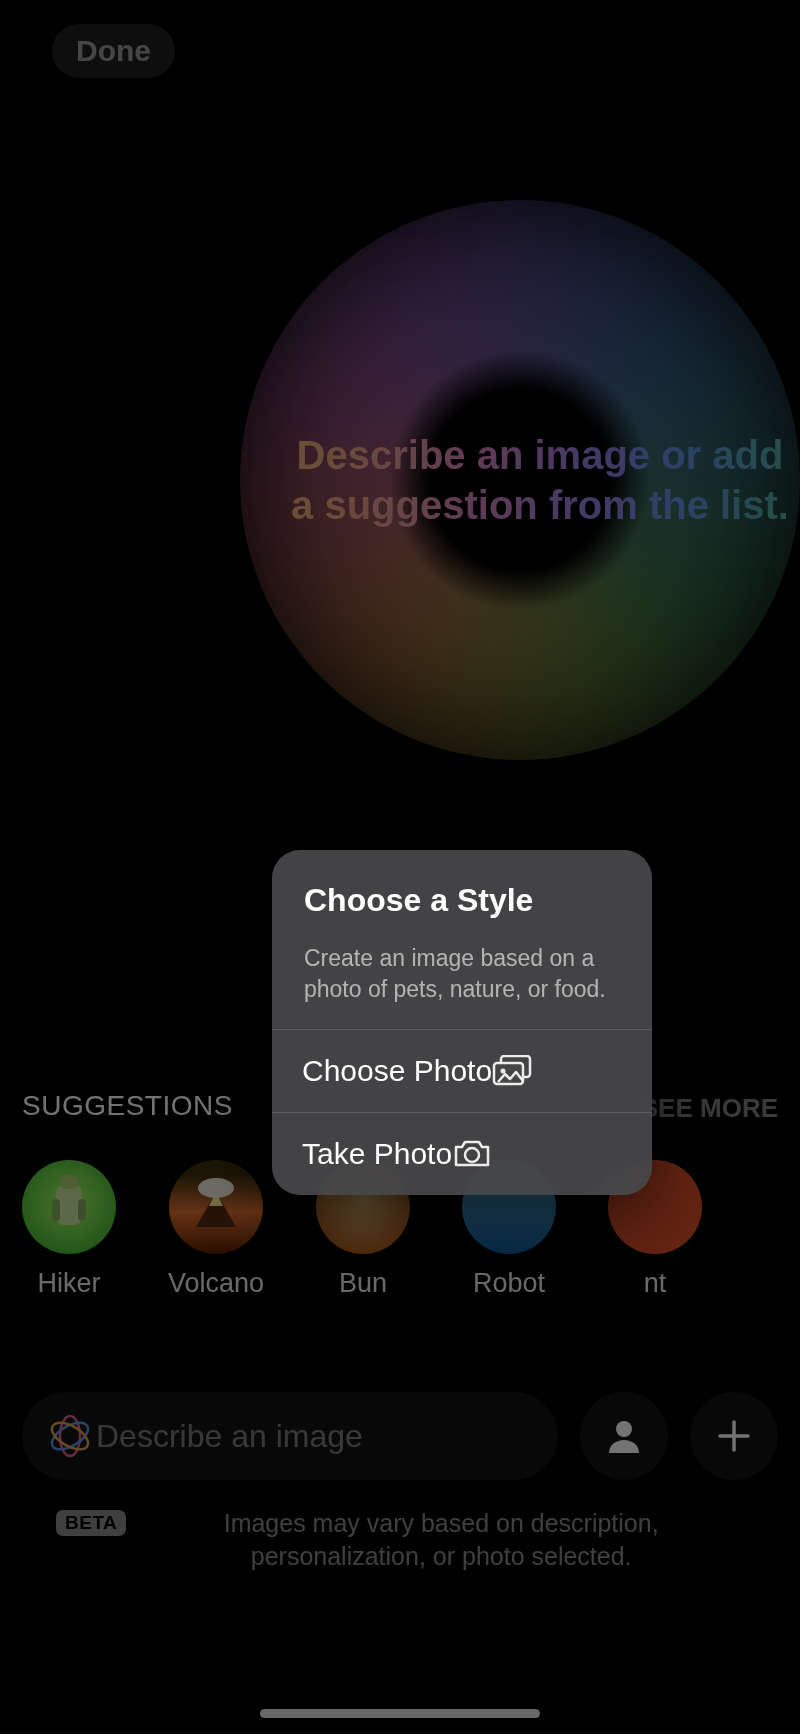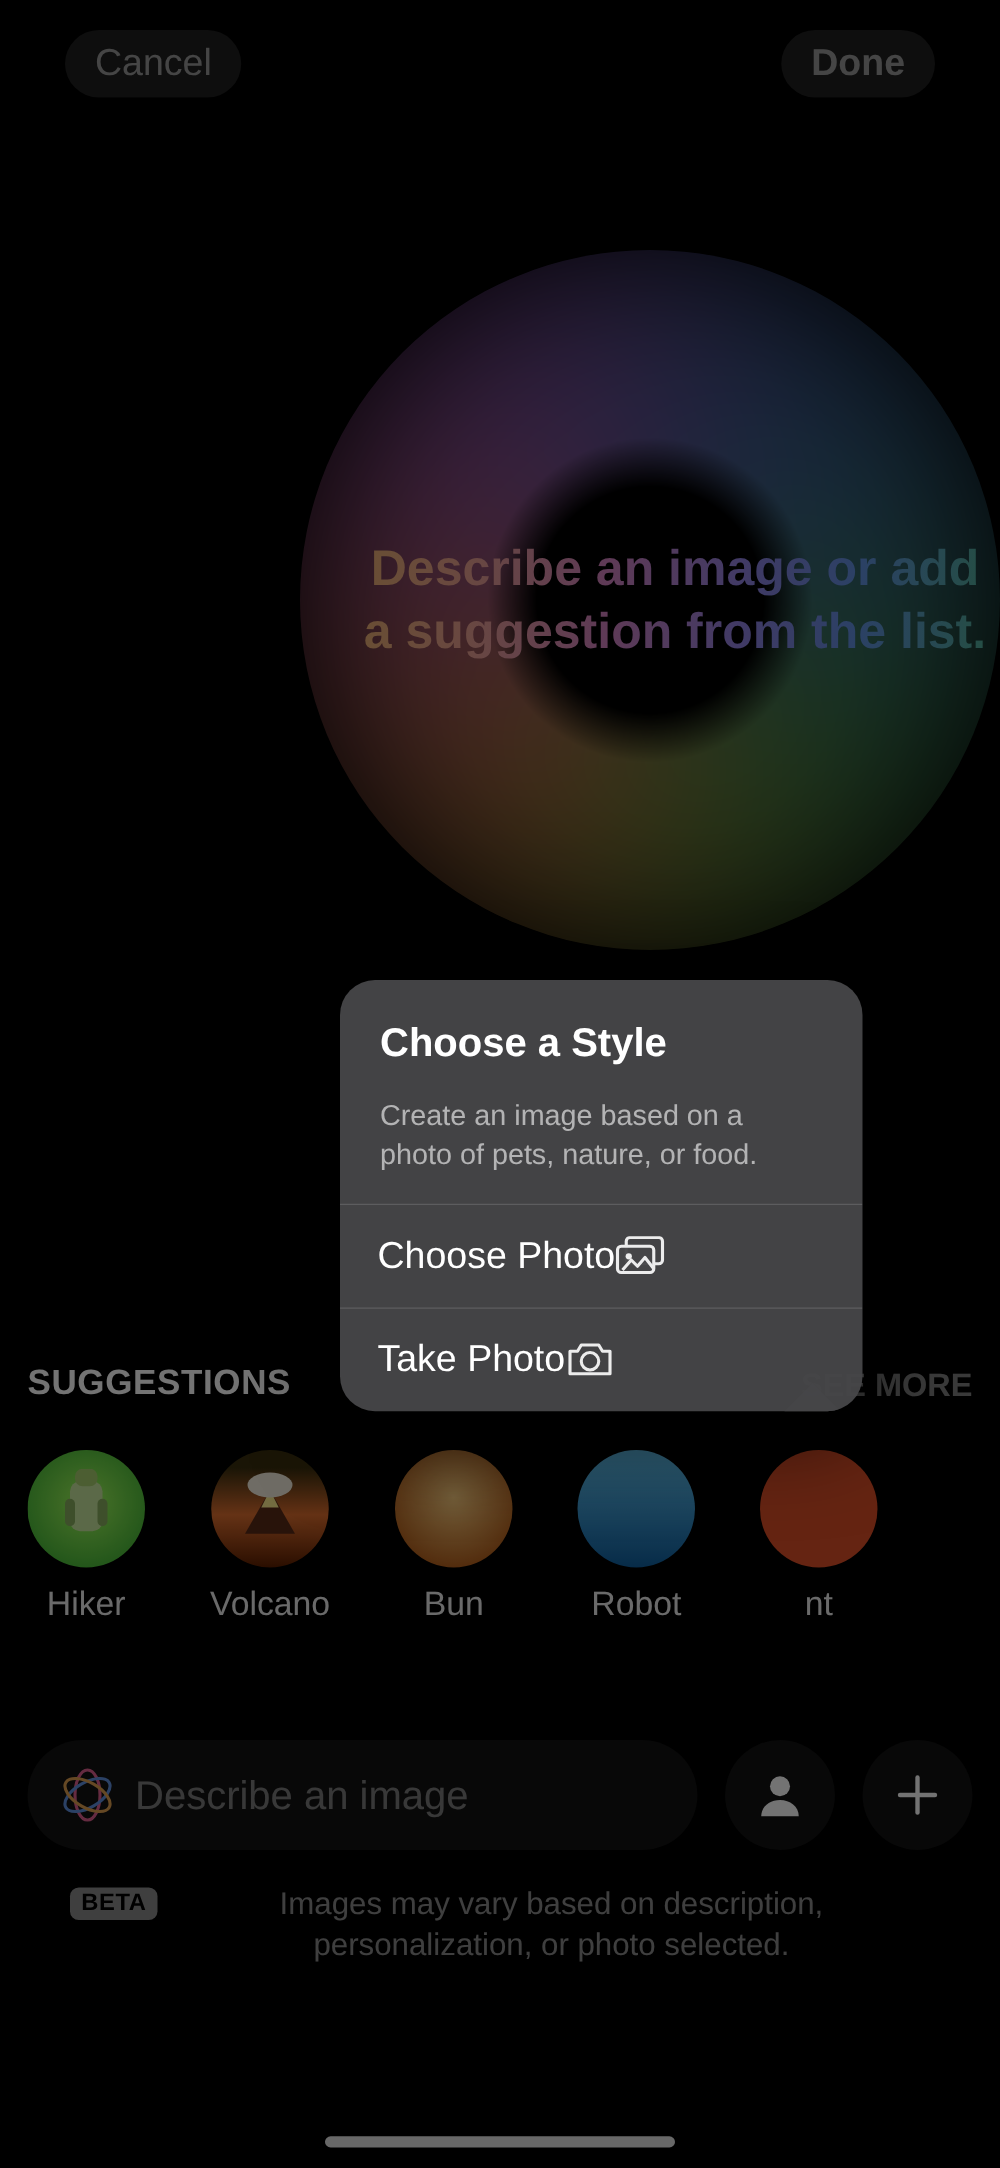--- a/index.html
+++ b/index.html
@@ -74,21 +74,21 @@
     -webkit-background-clip: text;
     background-clip: text;
     color: transparent;
   }
 
   
   .suggestions-header {
     position: absolute;
     top: 1090px; left: 22px;
     font-size: 28px;
-    font-weight: 700;
+    font-weight: 400;
     letter-spacing: 0.5px;
   }
   .see-more {
     position: absolute;
     top: 1093px; right: 22px;
     font-size: 26px;
     font-weight: 600;
     color: rgba(255,255,255,0.5);
   }
   .suggestions-row {
@@ -123,21 +123,21 @@
     bottom: 254px; left: 22px; right: 22px;
     display: flex; gap: 22px; align-items: center;
   }
   .describe-input {
     flex: 1;
     height: 88px;
     border-radius: 44px;
     background: rgba(255,255,255,0.07);
     display: flex; align-items: center;
     padding: 0 26px;
-    gap: 16px;
+    gap: 4px;
   }
   .describe-input .placeholder {
     color: rgba(255,255,255,0.45);
     font-size: 32px;
   }
   .circle-btn {
     width: 88px; height: 88px; border-radius: 50%;
     background: rgba(255,255,255,0.07);
     display: flex; align-items: center; justify-content: center;
   }
@@ -176,23 +176,23 @@
   .home-indicator {
     position: absolute;
     bottom: 16px; left: 50%; transform: translateX(-50%);
     width: 280px; height: 9px; border-radius: 5px;
     background: rgba(255,255,255,0.9);
   }
 
   
   .popup {
     position: absolute;
-    top: 784px;
+    top: 850px;
     left: 272px;
-    width: 418px;
+    width: 380px;
     background: rgba(70,70,72,0.96);
     border-radius: 28px;
     overflow: hidden;
     box-shadow: 0 20px 70px rgba(0,0,0,0.6);
   }
   .popup-title {
     font-size: 32px;
     font-weight: 700;
     padding: 32px 32px 20px;
   }
@@ -260,21 +260,20 @@
     position: absolute;
     inset: 0;
     background: rgba(0,0,0,0.55);
   }
 
 </style>
 </head>
 <body>
 
 <div class="top-bar">
-  <button class="pill-btn">Cancel</button>
   <button class="pill-btn done">Done</button>
 </div>
 
 <div class="hero">
   <div class="ring"></div>
   <div class="hero-text">Describe an image or add a suggestion from the list.</div>
 </div>
 
 <div class="suggestions-header">SUGGESTIONS</div>
 <div class="see-more">SEE MORE</div>

